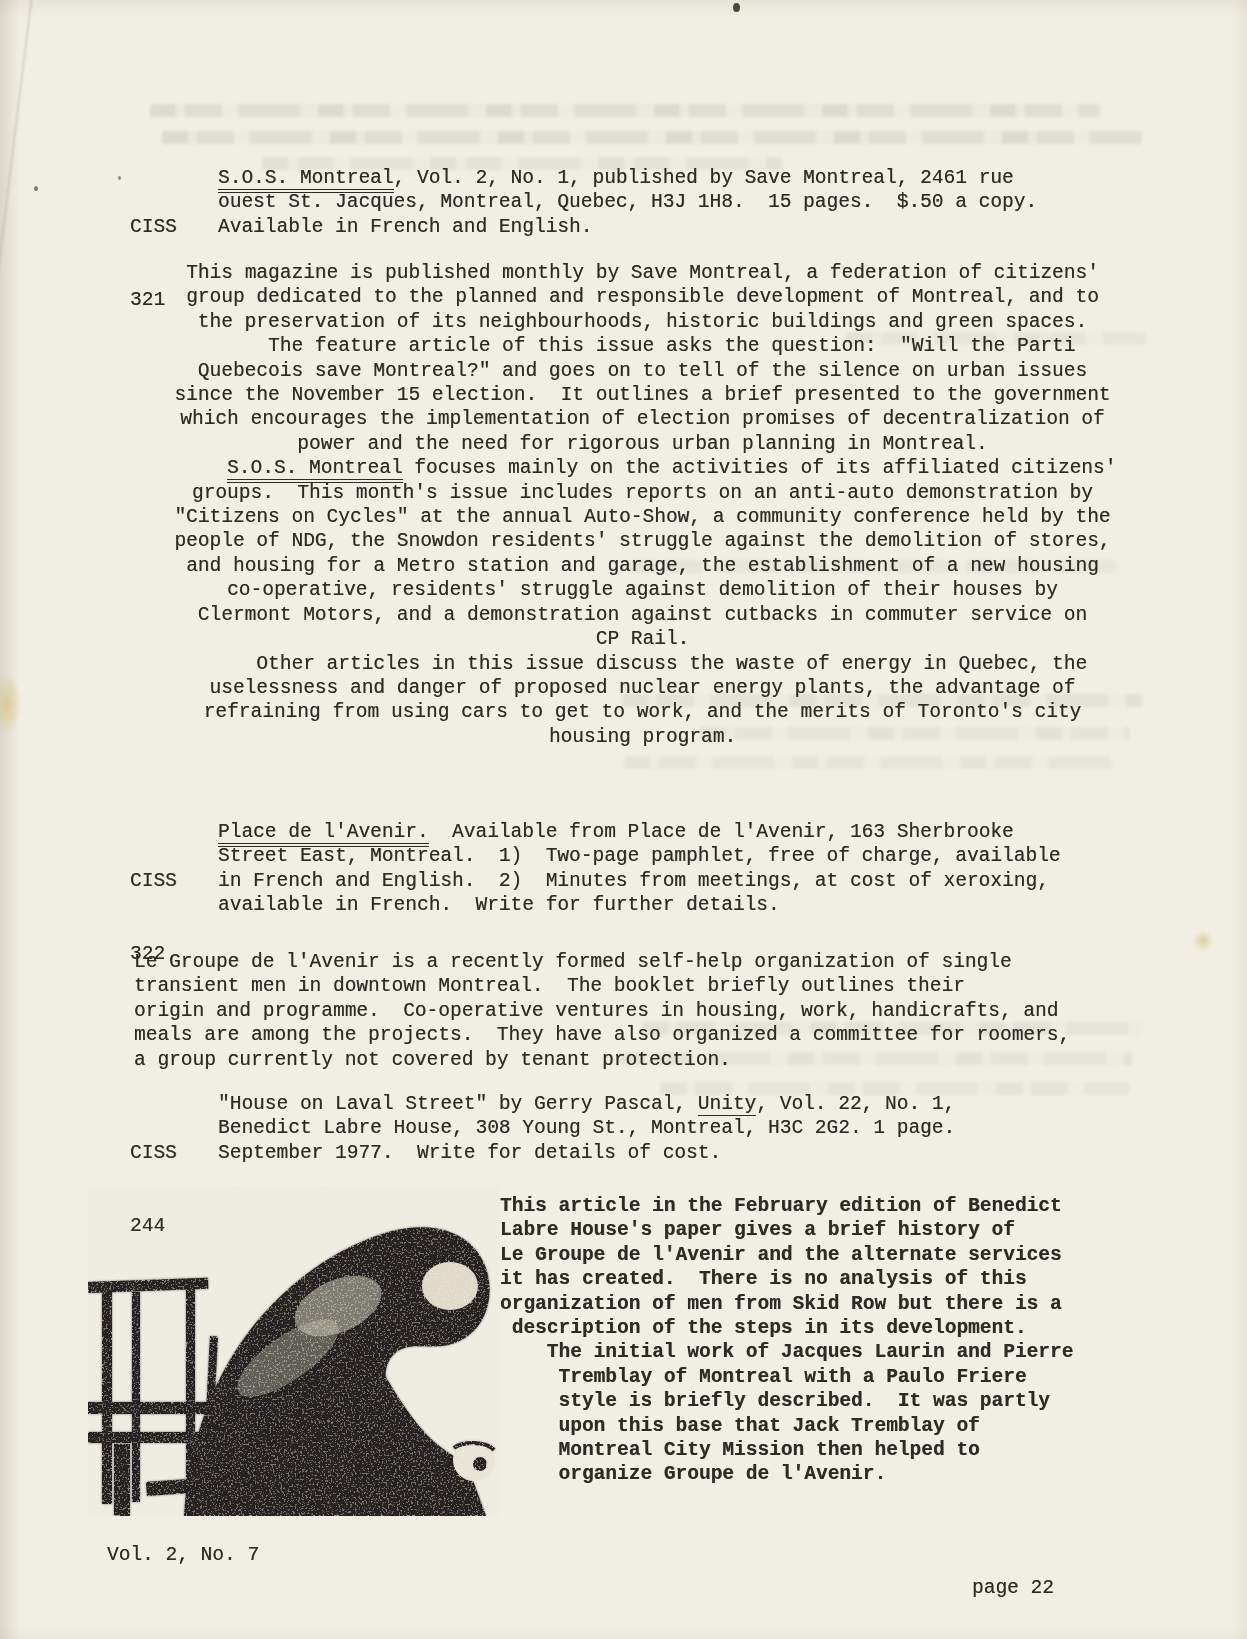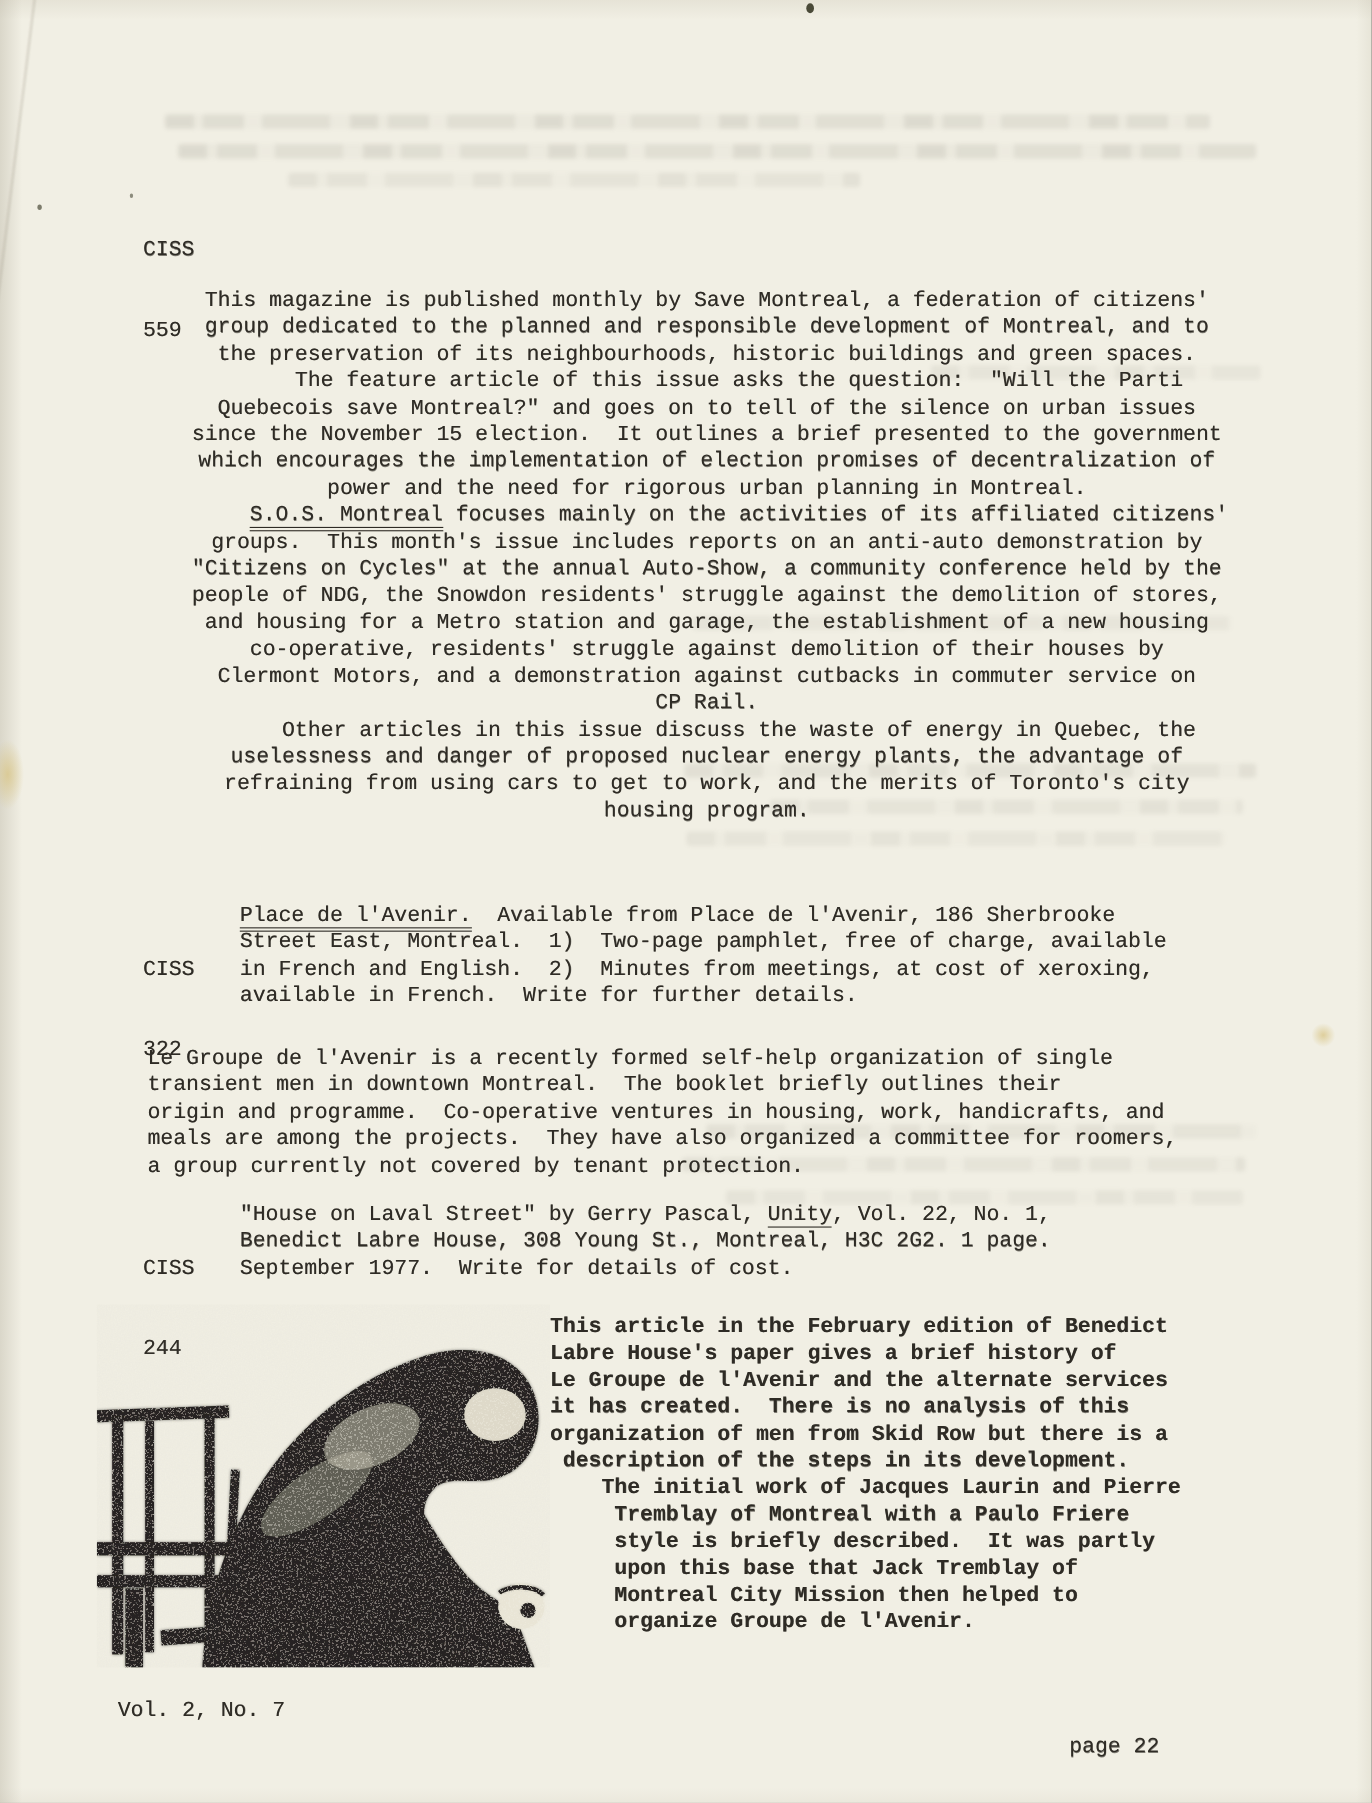--- a/index.html
+++ b/index.html
@@ -68,22 +68,25 @@
   <div class="ghost" style="left:630px;top:560px;width:490px;opacity:.28;"></div>
   <div class="ghost" style="left:622px;top:694px;width:520px;opacity:.38;"></div>
   <div class="ghost" style="left:700px;top:727px;width:430px;opacity:.34;"></div>
   <div class="ghost" style="left:624px;top:756px;width:490px;opacity:.3;"></div>
   <div class="ghost" style="left:642px;top:1022px;width:500px;opacity:.36;"></div>
   <div class="ghost" style="left:620px;top:1052px;width:512px;opacity:.34;"></div>
   <div class="ghost" style="left:660px;top:1082px;width:470px;opacity:.3;"></div>
 
   <div class="tw" style="left:130px;top:166px;width:80px;">
     <div>CISS</div>
-    <div>559</div>
-  </div>
+    <div>321</div>
+  </div>
+  <div class="tw" style="left:218px;top:166px;width:940px;"><span class="ul2">S.O.S. Montreal</span><span>, Vol. 2, No. 1, published by Save Montreal, 2461 rue
+ouest St. Jacques, Montreal, Quebec, H3J 1H8.  15 pages.  $.50 a copy.
+Available in French and English.</span></div>
 
   <div class="tw" style="left:120px;top:261px;width:1045px;text-align:center;"><span>This magazine is published monthly by Save Montreal, a federation of citizens'
 group dedicated to the planned and responsible development of Montreal, and to
 the preservation of its neighbourhoods, historic buildings and green spaces.
      The feature article of this issue asks the question:  "Will the Parti
 Quebecois save Montreal?" and goes on to tell of the silence on urban issues
 since the November 15 election.  It outlines a brief presented to the government
 which encourages the implementation of election promises of decentralization of
 power and the need for rigorous urban planning in Montreal.
      </span><span class="ul2">S.O.S. Montreal</span><span> focuses mainly on the activities of its affiliated citizens'
@@ -96,21 +99,21 @@
 CP Rail.
      Other articles in this issue discuss the waste of energy in Quebec, the
 uselessness and danger of proposed nuclear energy plants, the advantage of
 refraining from using cars to get to work, and the merits of Toronto's city
 housing program.</span></div>
 
   <div class="tw" style="left:130px;top:820px;width:80px;">
     <div>CISS</div>
     <div>322</div>
   </div>
-  <div class="tw" style="left:218px;top:820px;width:940px;"><span class="ul2">Place de l'Avenir.</span><span>  Available from Place de l'Avenir, 186 Sherbrooke
+  <div class="tw" style="left:218px;top:820px;width:940px;"><span class="ul2">Place de l'Avenir.</span><span>  Available from Place de l'Avenir, 163 Sherbrooke
 Street East, Montreal.  1)  Two-page pamphlet, free of charge, available
 in French and English.  2)  Minutes from meetings, at cost of xeroxing,
 available in French.  Write for further details.</span></div>
 
   <div class="tw" style="left:134px;top:950px;width:1045px;"><span>Le Groupe de l'Avenir is a recently formed self-help organization of single
 transient men in downtown Montreal.  The booklet briefly outlines their
 origin and programme.  Co-operative ventures in housing, work, handicrafts, and
 meals are among the projects.  They have also organized a committee for roomers,
 a group currently not covered by tenant protection.</span></div>
 

